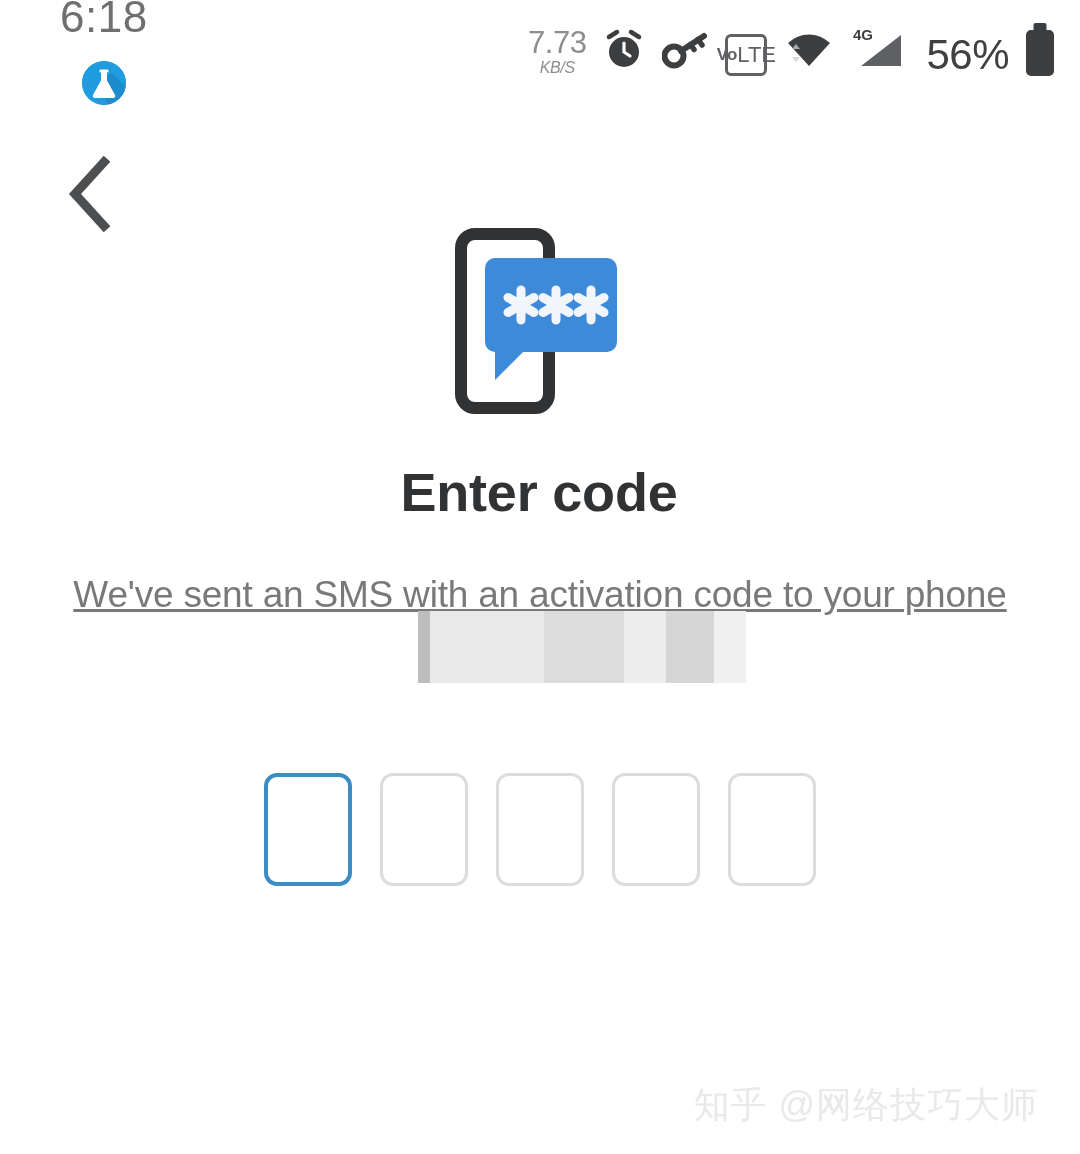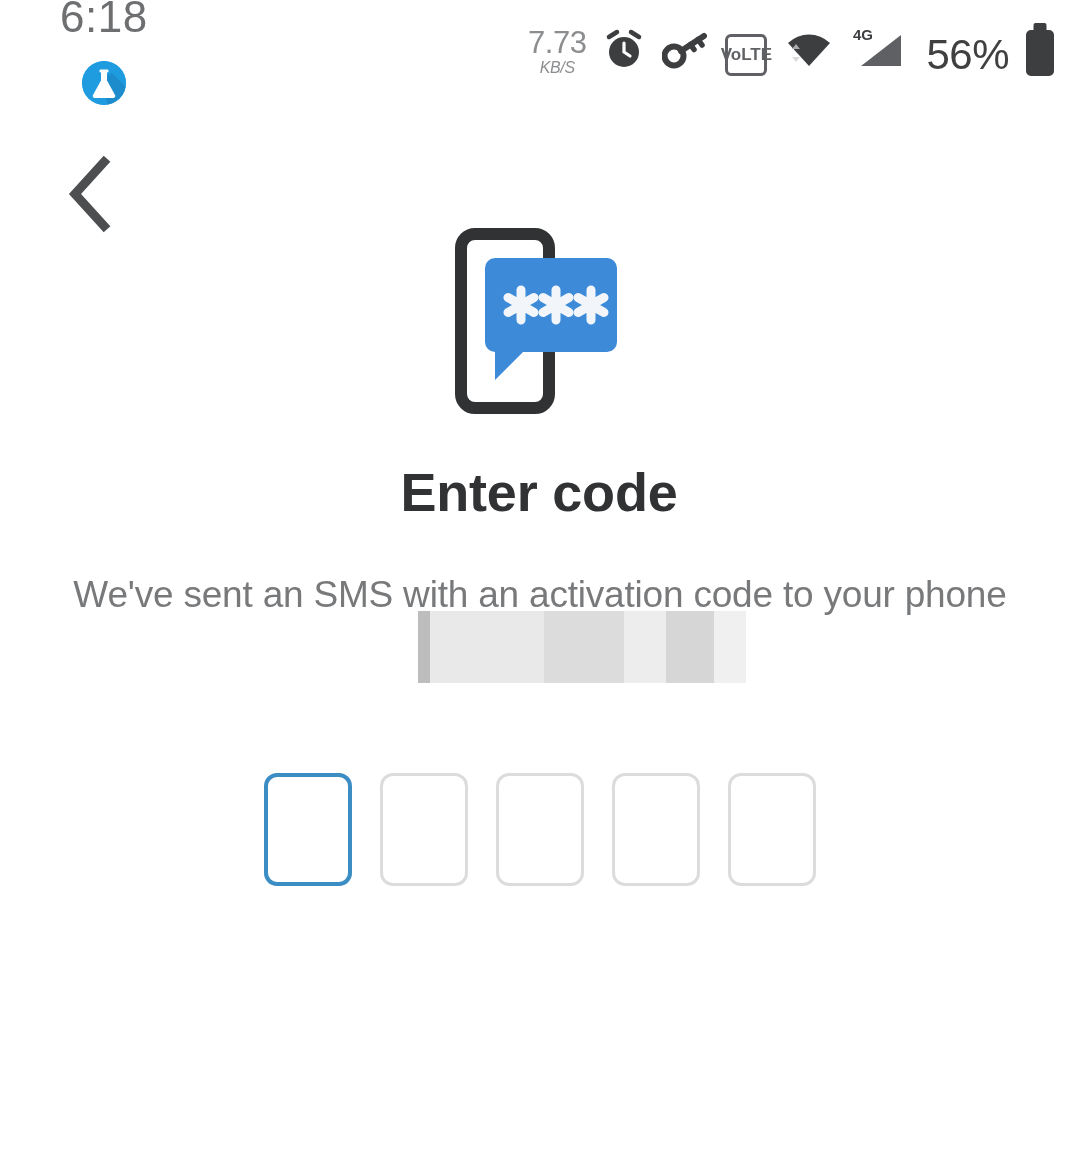--- a/index.html
+++ b/index.html
@@ -79,21 +79,21 @@
     border-radius: 6px;
     display: flex;
     flex-direction: row;
     align-items: center;
     justify-content: center;
     color: #5f6164;
     line-height: 0.95;
     flex: none;
   }
   .volte-box .v-top { font-size: 17px; font-weight: 700; }
-  .volte-box .v-bot { font-size: 17px; font-weight: 700; }
+  .volte-box .v-bot { font-size: 22px; font-weight: 400; }
 
   .batt-pct {
     font-size: 42px;
     color: #404040;
     letter-spacing: -0.5px;
     line-height: 1;
     margin-left: 4px;
   }
 
   .batt-icon {
@@ -162,20 +162,21 @@
     width: 1080px;
     text-align: center;
   }
 
   .desc-line {
     font-size: 37px;
     color: #78797b;
     font-weight: 300;
     line-height: 1.36;
     letter-spacing: -0.2px;
+    text-decoration: underline;
   }
 
   .phone-line {
     position: relative;
     display: inline-block;
     font-size: 37px;
     color: #5d5f61;
     font-weight: 400;
     margin-top: 12px;
     letter-spacing: -0.2px;
@@ -360,14 +361,15 @@
   </div>
 
   <div id="code-inputs">
     <div class="code-cell focused"></div>
     <div class="code-cell"></div>
     <div class="code-cell"></div>
     <div class="code-cell"></div>
     <div class="code-cell"></div>
   </div>
 
+  <div id="watermark">知乎 @网络技巧大师</div>
 
 </div>
 
 </body></html>

